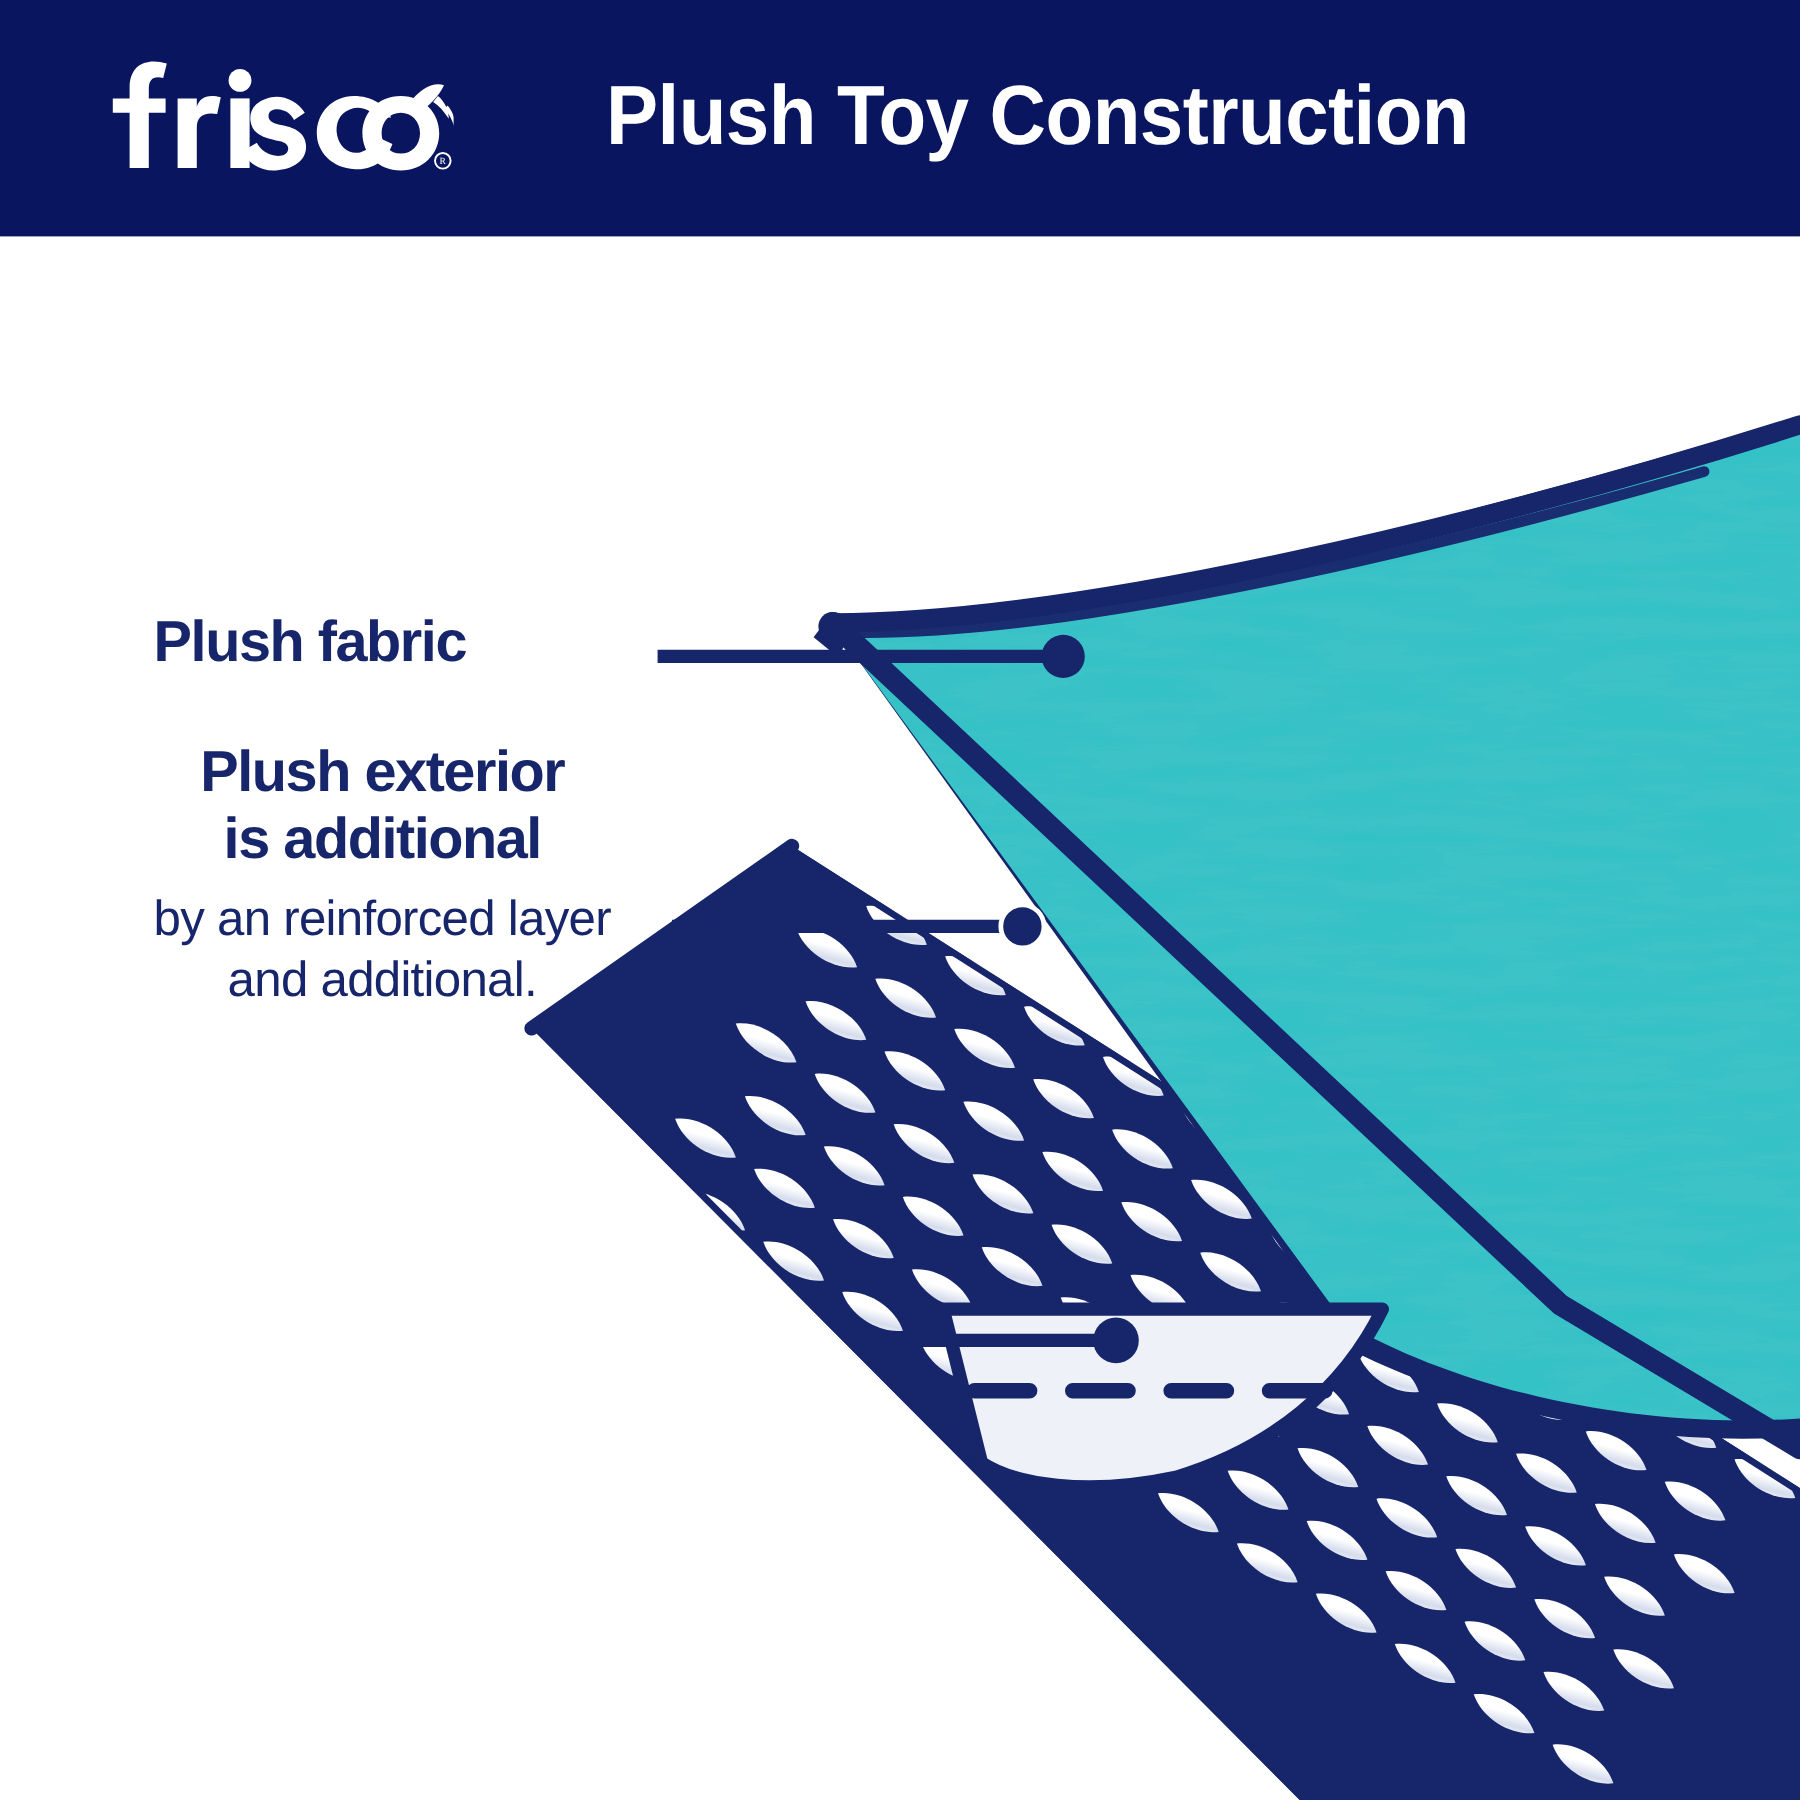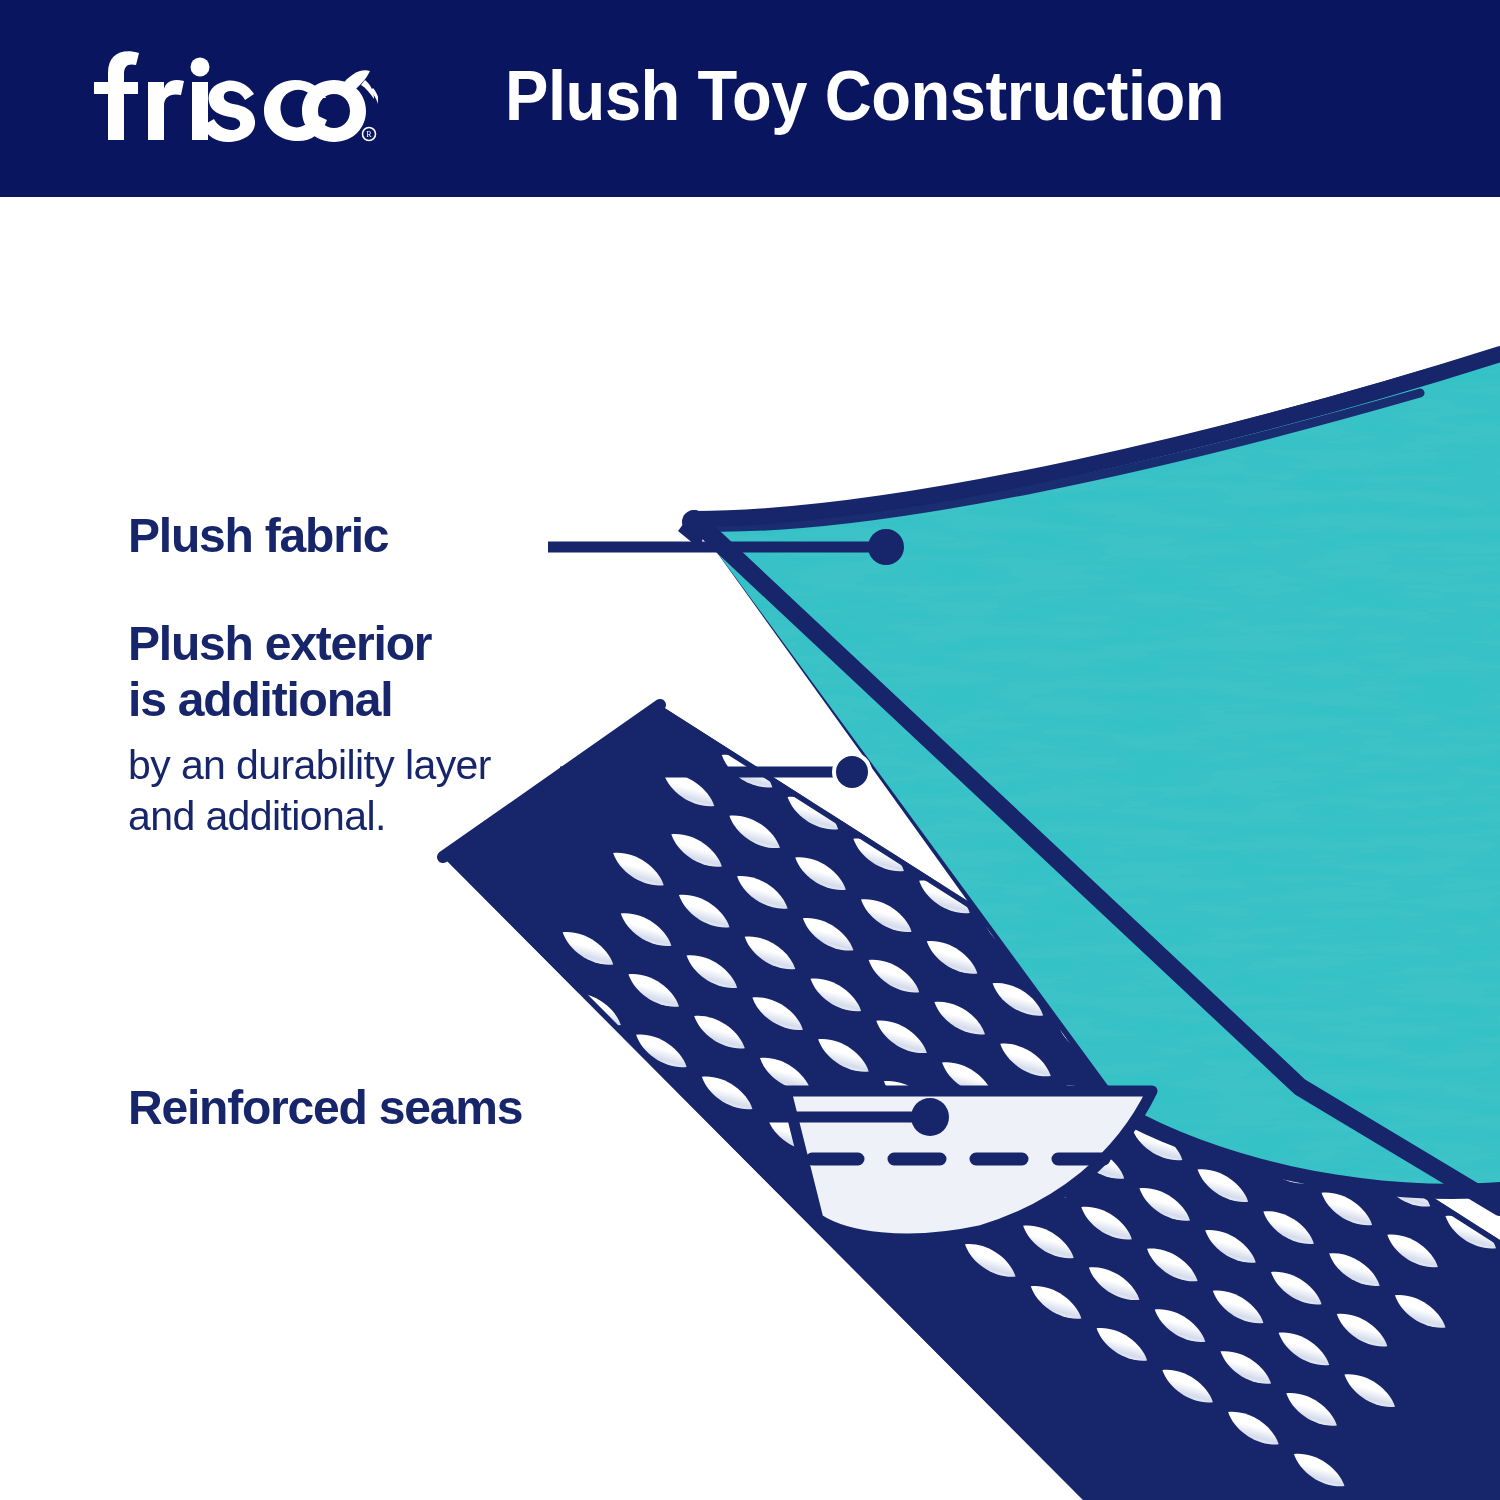--- a/index.html
+++ b/index.html
@@ -28,21 +28,21 @@
     font-size:70px;
     font-weight:bold;
     letter-spacing:-0.5px;
     white-space:nowrap;
     line-height:96px;
     transform:scaleX(0.93);
     transform-origin:left center;
   }
 
   
-  .label-block{position:absolute;color:#152670;}
+  .label-block{position:absolute;color:#152670;text-align:center;}
   .lbl-head{
     font-weight:bold;
     font-size:48px;
     line-height:56px;
     letter-spacing:-1.2px;
     color:#17256b;
     white-space:nowrap;
   }
   .lbl-body{
     font-weight:normal;
@@ -333,22 +333,21 @@
   </svg>
 
   <div class="label-block" id="label-plush-fabric">
     <div class="lbl-head">Plush fabric</div>
   </div>
 
   <div class="label-block" id="label-plush-exterior">
     <div class="lbl-head">Plush exterior</div>
     <div class="lbl-head">is additional</div>
     <div style="height:12px"></div>
-    <div class="lbl-body">by an durability layer</div>
+    <div class="lbl-body">by an reinforced layer</div>
     <div class="lbl-body">and additional.</div>
   </div>
 
   <div class="label-block" id="label-reinforced-seams">
-    <div class="lbl-head">Reinforced seams</div>
     <div style="height:10px"></div>
   </div>
 
 </div>
 
 </body></html>

